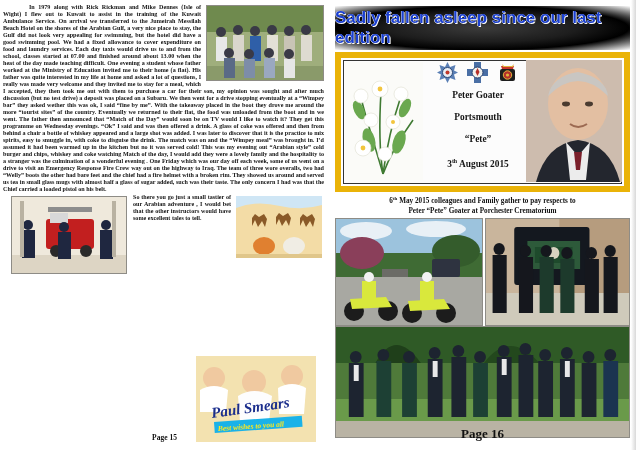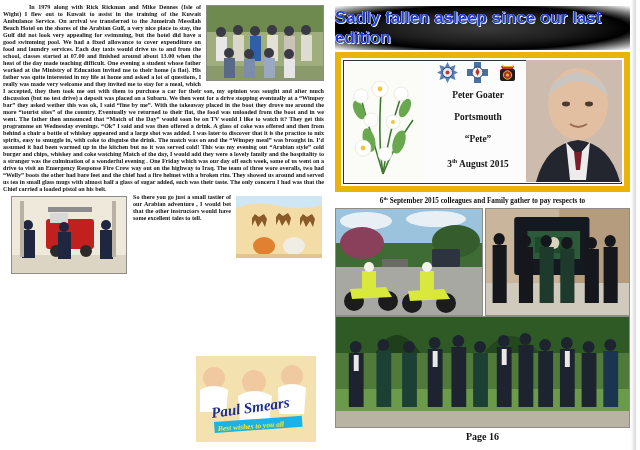--- a/index.html
+++ b/index.html
@@ -69,21 +69,21 @@
   .caption{margin:2px 4px 2px 4px;text-align:center;font-size:7.2px;
            font-weight:bold;line-height:10px;color:#111;}
   .caption .sup{font-size:5px;vertical-align:super;}
 
   .row2{display:flex;gap:2px;margin:1px 2px 0 2px;height:106px;}
   .ph-bikes{width:146px;height:106px;}
   .ph-hearse{flex:1;height:106px;}
   .ph-group{margin:2px 2px 0 2px;height:110px;}
 
   .pagenum-r{position:absolute;left:0;right:0;bottom:8px;text-align:center;
-             font-size:10px;font-weight:bold;}
+             font-size:13px;font-weight:bold;}
 
   .clearfix::after{content:"";display:table;clear:both;}
 </style>
 </head>
 <body>
 
 <div class="spread">
 
   <div class="page-left">
 
@@ -173,20 +173,21 @@
         <circle cx="58" cy="26" r="12" fill="#f0c9a0"></circle>
         <path d="M42 40 q16 -10 34 0 l-3 26 -29 0z" fill="#fdfdfd"></path>
         <circle cx="96" cy="20" r="11" fill="#f0c9a0"></circle>
         <path d="M82 32 q14 -8 28 0 l-2 26 -25 0z" fill="#ffffff"></path>
         <text x="16" y="62" font-family="Liberation Serif, serif" font-size="15" font-style="italic" font-weight="bold" fill="#1b2e8c" transform="rotate(-8 16 62)">Paul Smears</text>
         <rect x="18" y="66" width="88" height="11" fill="#1ab2e8" transform="rotate(-4 18 66)"></rect>
         <text x="22" y="75" font-family="Liberation Serif, serif" font-size="7.5" font-style="italic" font-weight="bold" fill="#ffe81f" transform="rotate(-4 22 75)">Best wishes to you all</text>
       </svg>
     </div>
 
+    <div class="pagenum">Page 15</div>
   </div>
 
   <div class="gutter"></div>
 
   <div class="page-right">
 
     <div class="obit-banner">
       <span>Sadly fallen asleep since our last edition</span>
     </div>
 
@@ -259,21 +260,22 @@
           <ellipse cx="63" cy="44" rx="4" ry="2.4" fill="#4a3b30"></ellipse>
           <path d="M44 64 Q52 70 61 64" stroke="#9c6a52" stroke-width="2" fill="none"></path>
           <path d="M10 122 Q20 84 52 80 Q84 84 94 122 Z" fill="#23262e"></path>
           <path d="M40 82 L52 96 L64 82 L60 120 L44 120 Z" fill="#ececec"></path>
           <path d="M48 92 L56 92 L54 110 L50 110 Z" fill="#7a1f2a"></path>
         </svg>
       </div>
     </div>
 
     <div class="caption">
-      <span>6</span><span class="sup">th</span><span> September 2015 colleagues  and Family gather to pay respects to</span><br>
+      <span>6</span><span class="sup">th</span><span> May 2015 colleagues  and Family gather to pay respects to</span><br>
+      <span>Peter “Pete” Goater at Porchester Crematorium</span>
     </div>
 
     <div class="row2">
       <div class="photo ph-bikes">
         <svg viewBox="0 0 146 106" width="146" height="106">
           <rect width="146" height="106" fill="#8fb3d0"></rect>
           <rect y="0" width="146" height="34" fill="#9cc3dd"></rect>
           <ellipse cx="30" cy="12" rx="26" ry="9" fill="#e8f0f6"></ellipse>
           <ellipse cx="100" cy="10" rx="30" ry="8" fill="#e8f0f6"></ellipse>
           <rect y="34" width="146" height="24" fill="#3f6b34"></rect>

